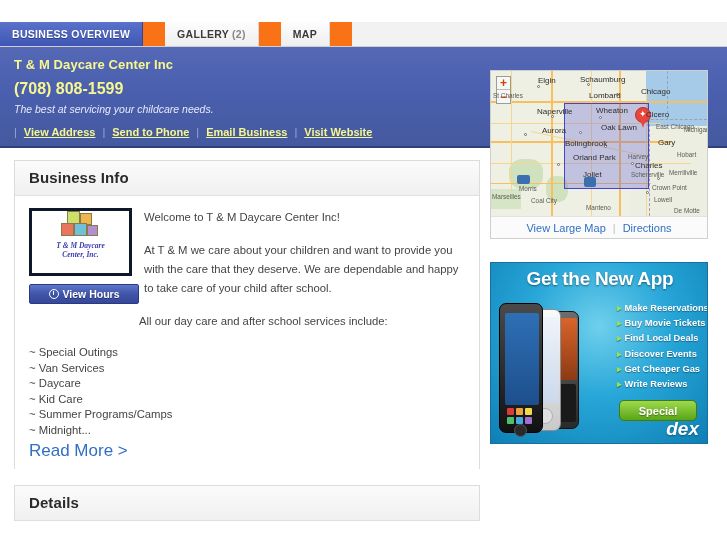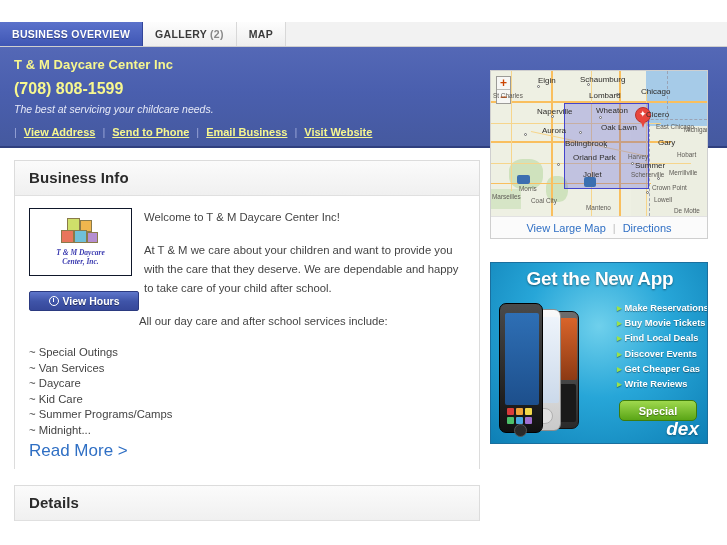--- a/index.html
+++ b/index.html
@@ -9,21 +9,21 @@
     font-family: "Liberation Sans", sans-serif;
     overflow: hidden;
   }
   #page { position: relative; width: 727px; height: 545px; background:#fff; }
 
   
   .tabbar {
     position: absolute; left: 0; top: 22px; width: 727px; height: 25px;
     background: #f97316;
     border-bottom: 1px solid #cfcfcf;
-    display: flex; align-items: stretch;
+    display: flex; align-items: stretch; gap: 22px;
   }
   .tab {
     display: flex; align-items: center;
     padding: 0 12px;
     font-size: 10.5px; font-weight: bold; letter-spacing: .3px;
     color: #3a3a3a; text-transform: uppercase;
     border-right: 1px solid #d8d8d8;
     background: linear-gradient(#fdfdfd,#eeeeee);
     white-space: nowrap;
   }
@@ -70,23 +70,23 @@
   .panel-head {
     background: linear-gradient(#fbfbfb,#f0f0f0);
     border-bottom:1px solid #e0e0e0;
     padding: 8px 14px 9px 14px;
   }
   .panel-head h2 { font-size:15px; font-weight:bold; color:#2b2b2b; letter-spacing:.1px; }
   .panel-body { padding: 12px 14px 8px 14px; }
 
   .info-row { position:relative; }
   .logo-box {
-    float:left; width:103px; height:68px; border:1px solid #0f172a;
-    background:#fff; margin-right:12px; margin-bottom:15px;
-    display:flex; flex-direction:column; align-items:center; justify-content:center;
+    float:left; width:103px; height:68px; border:3px solid #0f172a;
+    background:#fff; margin-right:12px; margin-bottom:8px;
+    display:flex; flex-direction:column; align-items:center; 
   }
   .logo-blocks { width:52px; height:26px; position:relative; }
   .blk { position:absolute; border:1px solid #8a7a4a; }
   .logo-cap {
     font-family:"Liberation Serif", serif; font-size:7.5px; font-weight:bold;
     font-style:italic; color:#3b3bb0; text-align:center; line-height:9px; margin-top:4px;
   }
 
   .hours-btn {
     clear:left; float:left; width:110px; height:20px; margin-bottom:10px;
@@ -370,21 +370,21 @@
           <span class="mlabel big" style="left: 155px; top: 39px;">Cicero</span>
           <span class="mlabel big" style="left: 110px; top: 52px;">Oak Lawn</span>
           <span class="mlabel big" style="left: 51px; top: 55px;">Aurora</span>
           <span class="mlabel lt" style="left: 165px; top: 52px;">East Chicago</span>
           <span class="mlabel lt" style="left: 193px; top: 55px;">Michigan City</span>
           <span class="mlabel big" style="left: 74px; top: 68px;">Bolingbrook</span>
           <span class="mlabel big" style="left: 167px; top: 67px;">Gary</span>
           <span class="mlabel big" style="left: 82px; top: 82px;">Orland Park</span>
           <span class="mlabel lt" style="left: 137px; top: 82px;">Harvey</span>
           <span class="mlabel lt" style="left: 186px; top: 80px;">Hobart</span>
-          <span class="mlabel big" style="left: 144px; top: 90px;">Summer</span>
+          <span class="mlabel big" style="left: 144px; top: 90px;">Charles</span>
           <span class="mlabel lt" style="left: 178px; top: 98px;">Merrillville</span>
           <span class="mlabel big" style="left: 92px; top: 99px;">Joliet</span>
           <span class="mlabel lt" style="left: 140px; top: 100px;">Schererville</span>
           <span class="mlabel lt" style="left: 161px; top: 113px;">Crown Point</span>
           <span class="mlabel lt" style="left: 28px; top: 114px;">Morris</span>
           <span class="mlabel lt" style="left: 163px; top: 125px;">Lowell</span>
           <span class="mlabel lt" style="left: 40px; top: 126px;">Coal City</span>
           <span class="mlabel lt" style="left: 1px; top: 122px;">Marseilles</span>
           <span class="mlabel lt" style="left: 95px; top: 133px;">Manteno</span>
           <span class="mlabel lt" style="left: 183px; top: 136px;">De Motte</span>

